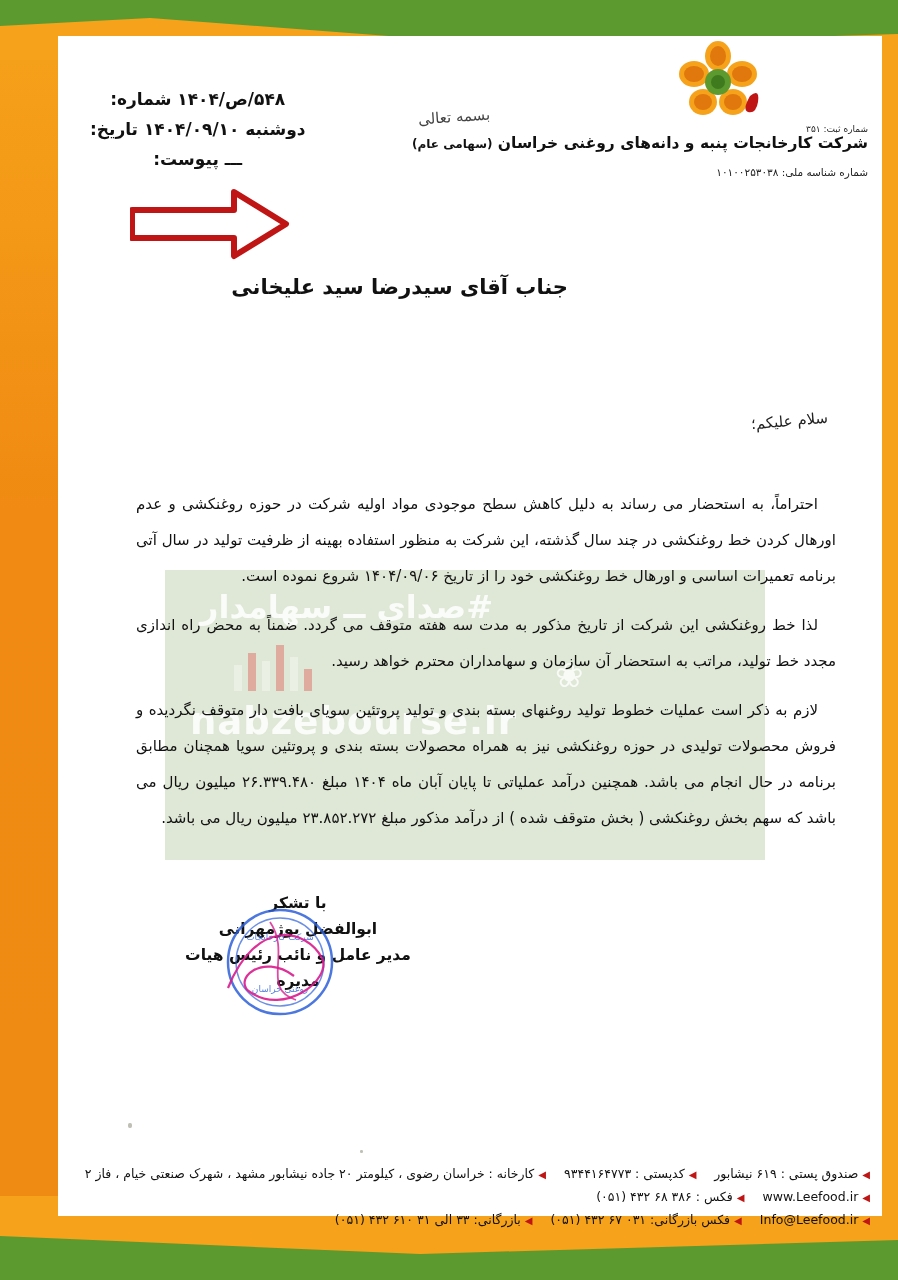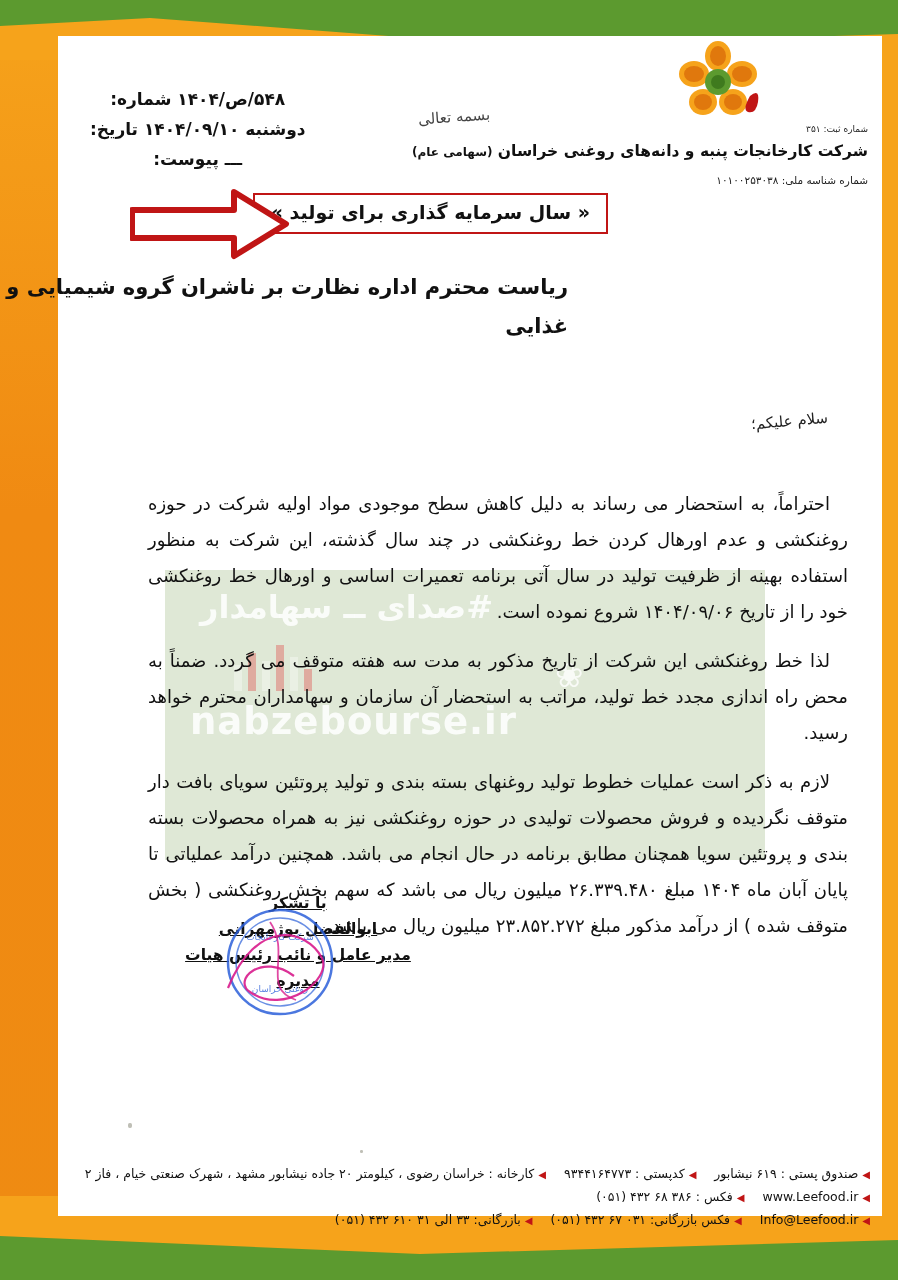--- a/index.html
+++ b/index.html
@@ -81,21 +81,20 @@
   .regno {
     font-size: 9px;
     color: #222;
     margin-top: -4px;
     letter-spacing: .5px;
   }
   .company-name {
     font-size: 15.5px;
     font-weight: bold;
     color: #111;
-    margin-top: 8px;
     white-space: nowrap;
     letter-spacing: -.2px;
   }
   .company-name .small {
     font-size: 12px;
     font-weight: bold;
   }
   .national-id {
     font-size: 10.5px;
     color: #222;
@@ -163,45 +162,44 @@
     font-size: 15px;
     color: #222;
     font-family: "DejaVu Serif", serif;
     transform: rotate(-5deg);
     direction: rtl;
   }
 
   
   .body-text {
     position: absolute;
-    right: 50px; top: 486px;
+    right: 62px; top: 486px;
     width: 700px;
     direction: rtl;
     text-align: justify;
-    font-size: 18px;
+    font-size: 15px;
     color: #111;
     line-height: 36px;
   }
   .body-text p {
     margin: 0 0 13px 0;
     text-indent: 18px;
   }
 
   
   .sign-block {
     position: absolute;
     right: 480px; top: 890px;
     direction: rtl;
     text-align: center;
     font-size: 15.5px;
     font-weight: bold;
     color: #111;
     line-height: 26px;
     width: 240px;
-    text-decoration: underline;
   }
   .stamp {
     position: absolute;
     left: 210px; top: 892px;
     width: 140px; height: 140px;
     pointer-events: none;
   }
 
   
   .footer {
@@ -328,29 +326,28 @@
     <div class="row">
       <span>دوشنبه ۱۴۰۴/۰۹/۱۰</span>
       <span>تاریخ:</span>
     </div>
     <div class="row">
       <span>ـــ</span>
       <span>پیوست:</span>
     </div>
   </div>
 
-  <div class="slogan">« سال سرمایه گذاری برای تولید »</div>
   <div class="arrow">
     <svg width="160" height="72" viewBox="0 0 160 72">
       <polygon points="2,22 104,22 104,4 156,36 104,68 104,50 2,50" fill="#ffffff" stroke="#c01515" stroke-width="6" stroke-linejoin="round"></polygon>
     </svg>
   </div>
 
   <div class="addressee">
-    <div>ریاست محترم اداره نظارت بر ناشران گروه شیمیایی و غذایی</div>
+    <div>جناب آقای سیدرضا سید علیخانی</div>
   </div>
 
   <div class="salutation">سلام علیکم؛</div>
 
   <div class="wm wm-band"></div>
   <svg class="wm wm-chart" viewBox="0 0 110 60">
     <rect x="4" y="30" width="8" height="26" fill="#ffffff"></rect>
     <rect x="18" y="18" width="8" height="38" fill="#e03b3b"></rect>
     <rect x="32" y="26" width="8" height="30" fill="#ffffff"></rect>
     <rect x="46" y="10" width="8" height="46" fill="#e03b3b"></rect>

